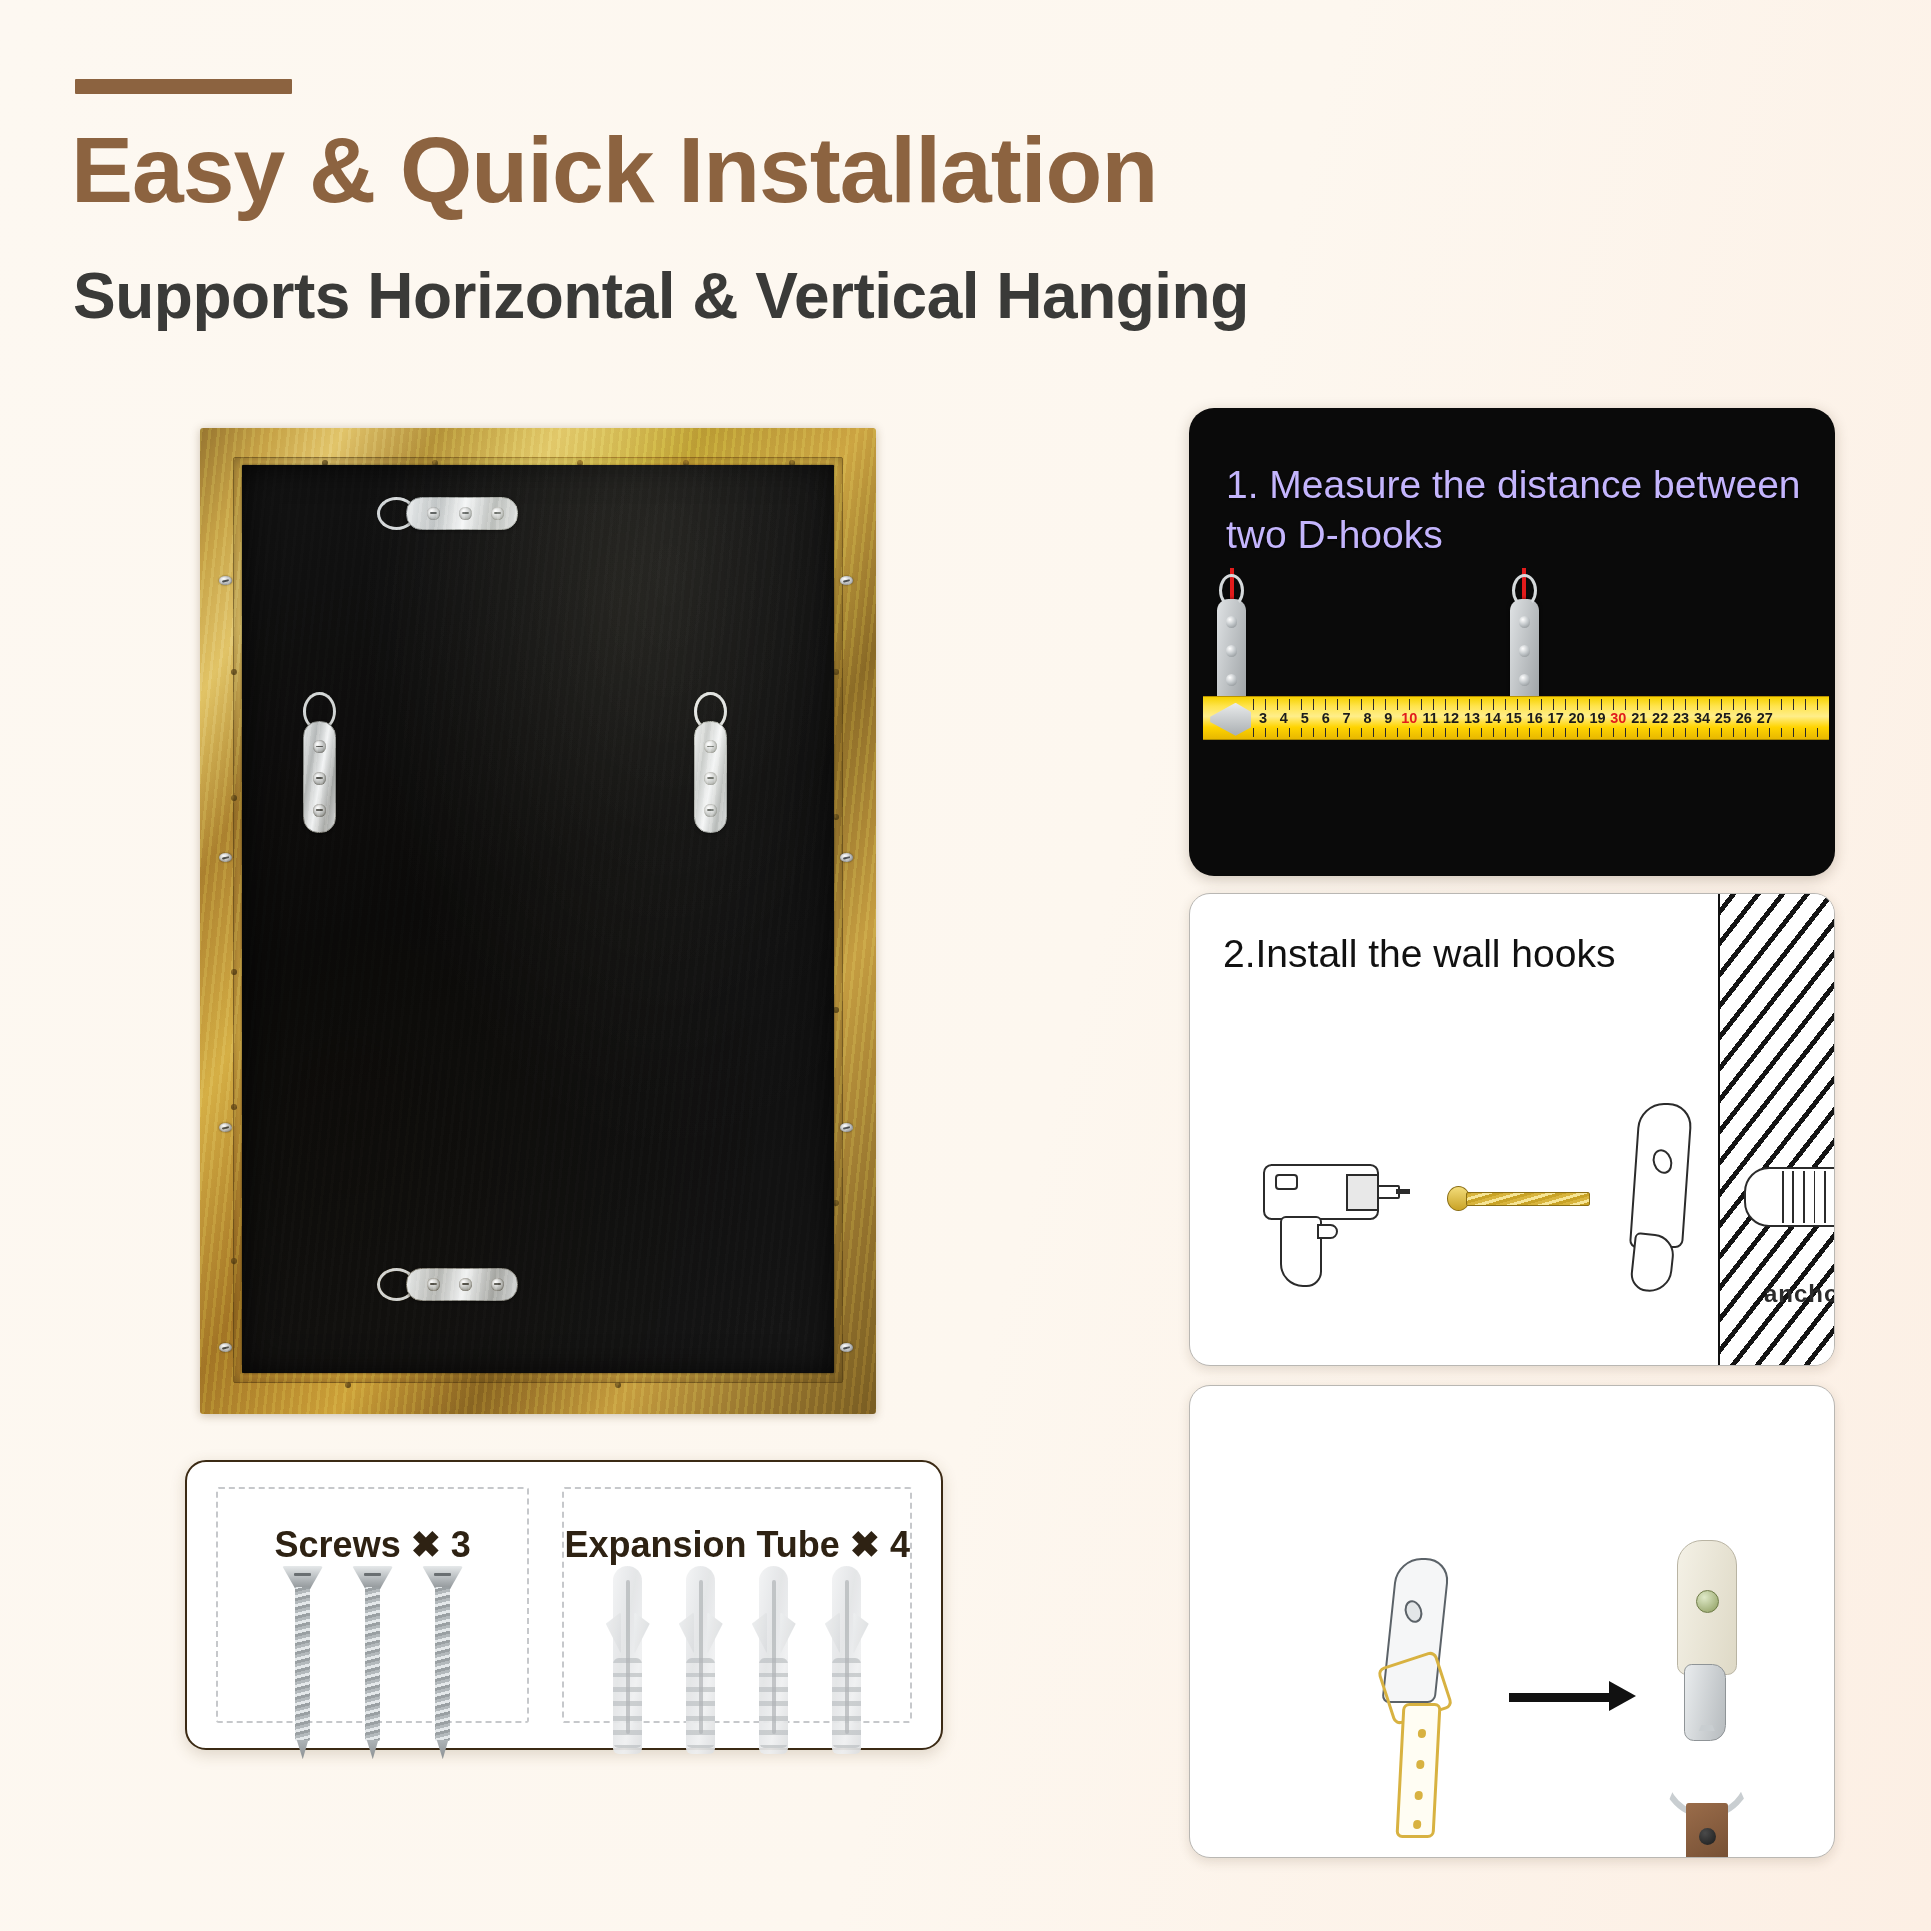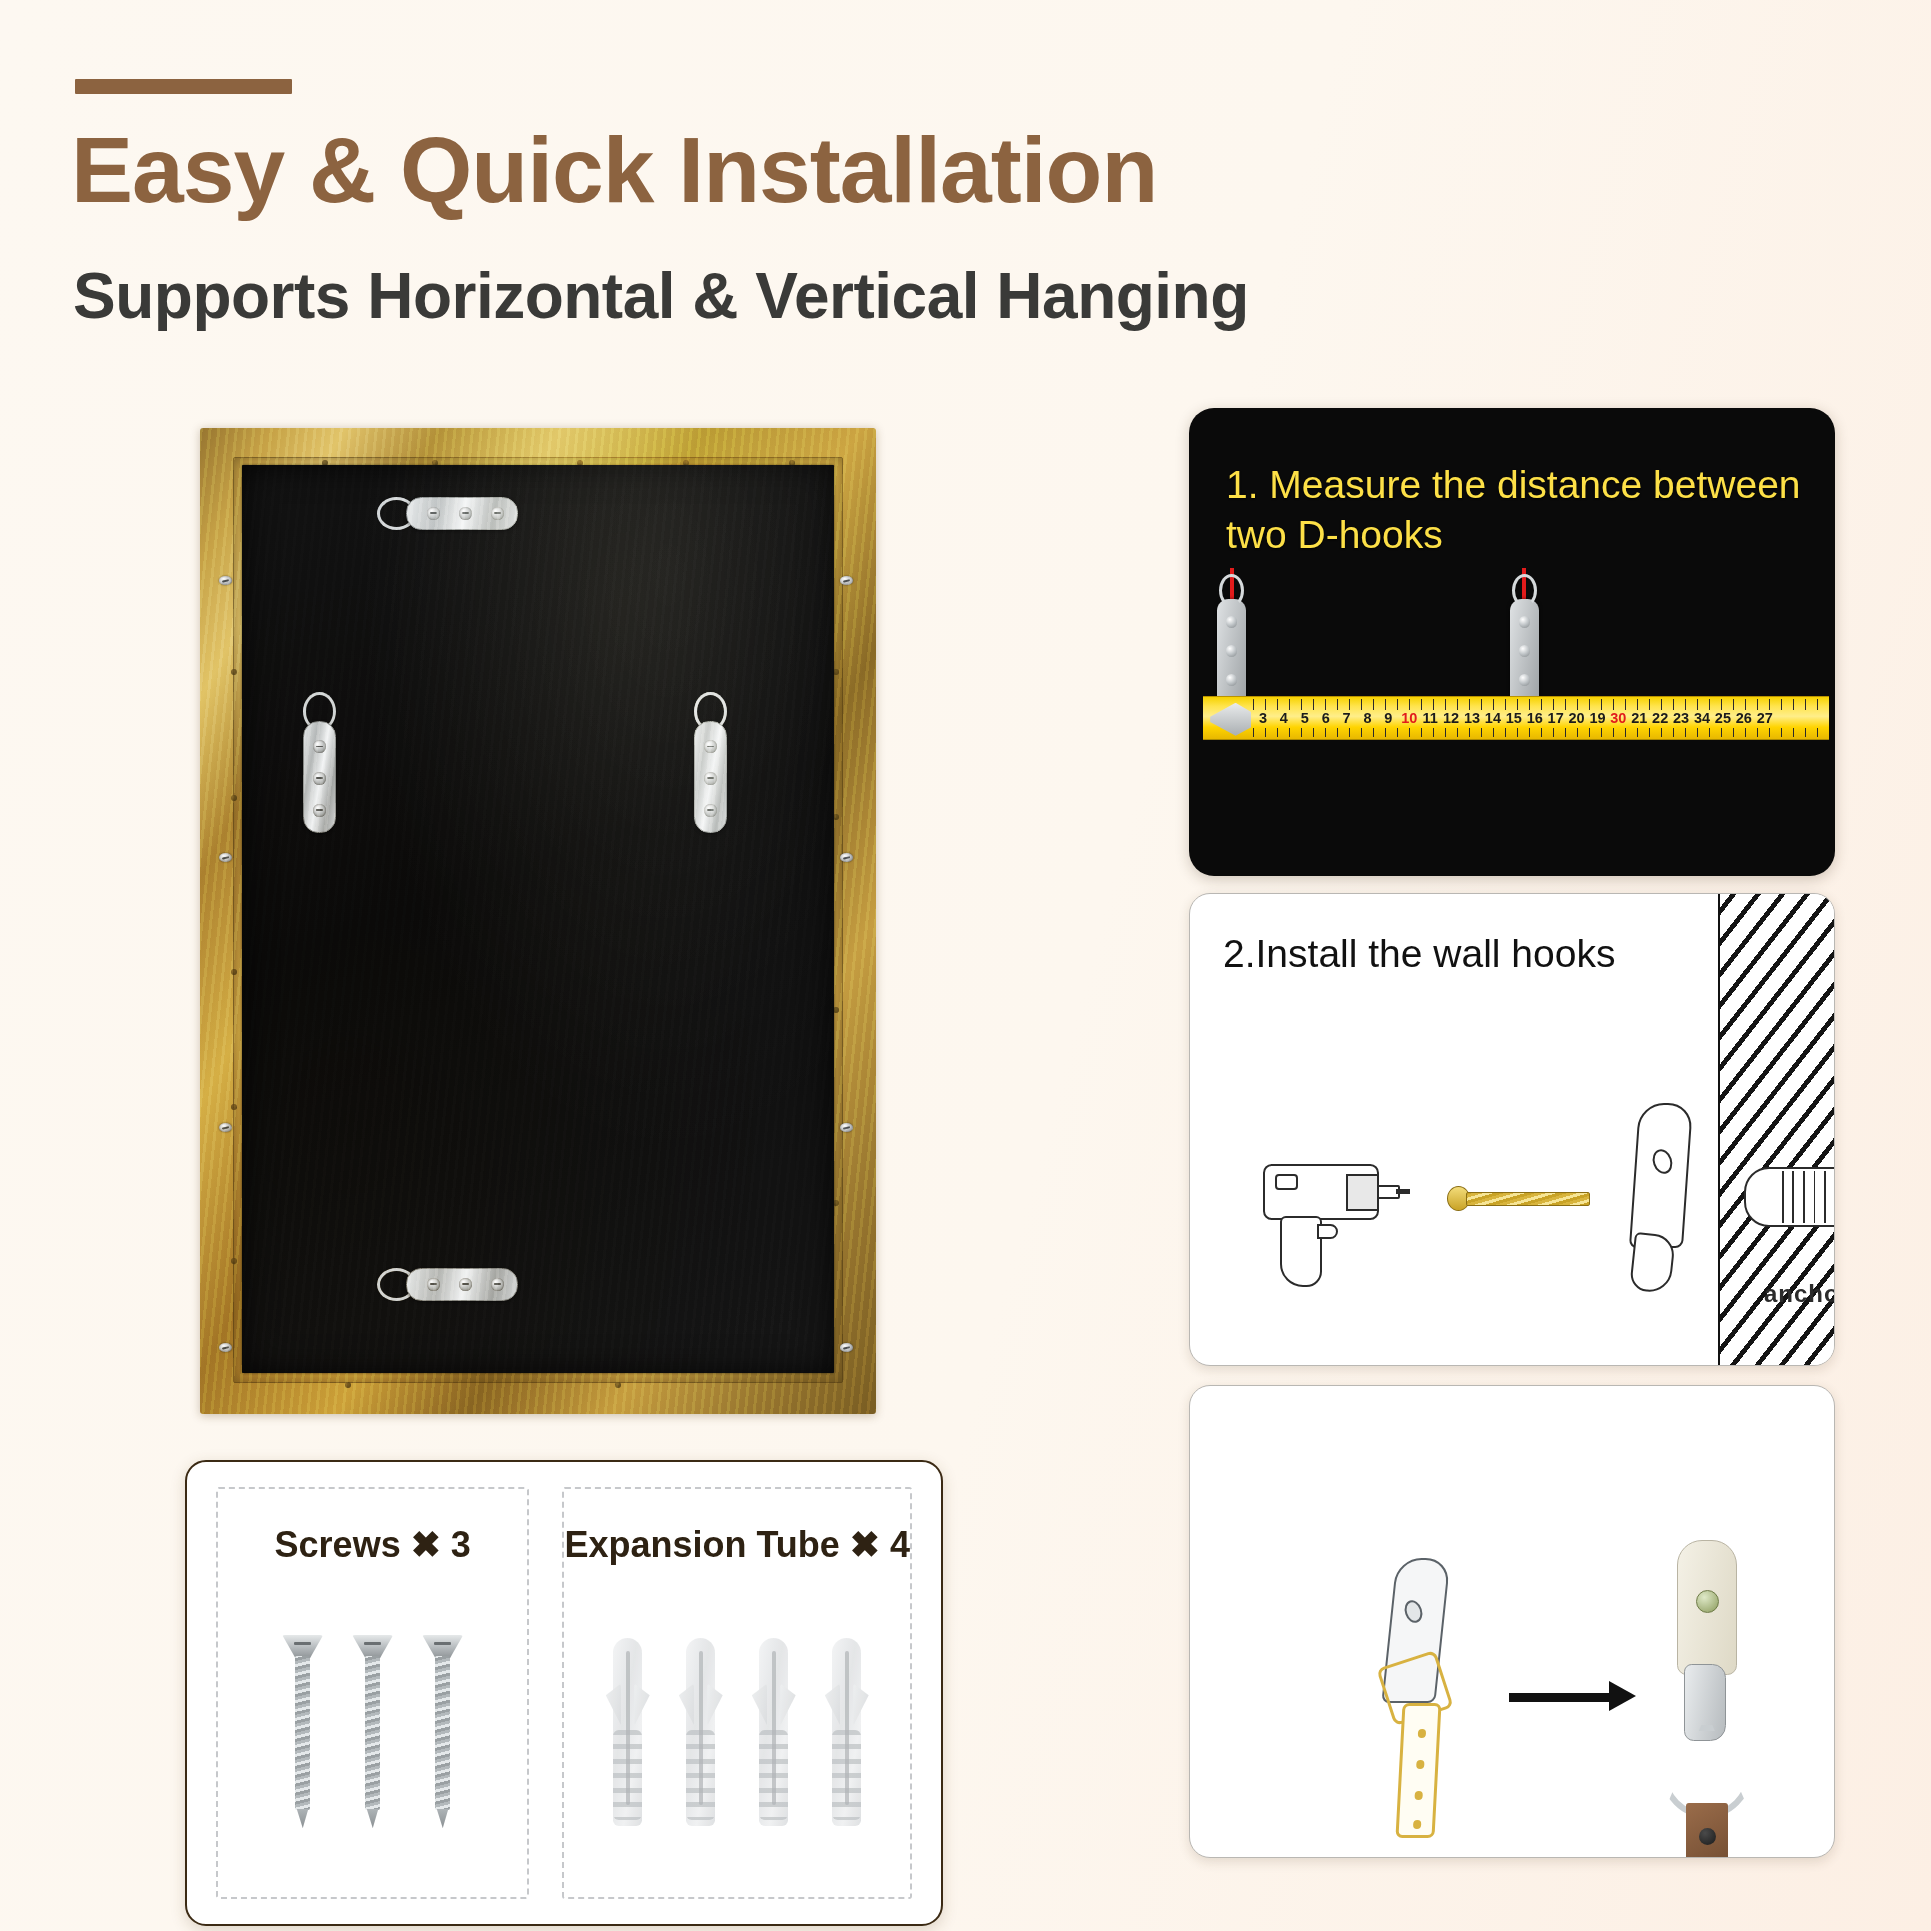--- a/index.html
+++ b/index.html
@@ -106,21 +106,21 @@
   .dhook.vert .strap{ width:33px; height:112px; border-radius:15.4px; }
   .dhook.vert .ring{ width:33px; height:39px; left:0px; top:-29px; border-bottom-color:transparent; }
   .dhook.vert .sc{ left:10px; }
   
   .dhook.horz .strap{ width:112px; height:33px; border-radius:15.4px; }
   .dhook.horz .ring{ width:39px; height:33px; left:-29px; top:0px; border-right-color:transparent; }
   .dhook.horz .sc{ top:10px; }
 
   
   #hardware-card{
-    position:absolute; left:185px; top:1460px; width:758px; height:466px;
+    position:absolute; left:185px; top:1460px; width:758px; height:290px;
     background:#FFFFFF; border:2.9px solid #3B2A14; border-radius:21px;
     box-shadow:0 4.8px 15.4px rgba(90,65,30,.18);
     display:flex; align-items:stretch; padding:25px 29px;
     gap:33px;
   }
   .hw-cell{
     flex:1; border:2.9px dashed #C6C8CB; border-radius:2.9px;
     display:flex; flex-direction:column; align-items:center;
     padding-top:35px;
   }
@@ -177,21 +177,21 @@
   }
 
   
   #panel-1{
     position:absolute; left:1189px; top:408px; width:646px; height:468px;
     background:#0A0A0A; border-radius:25px; overflow:hidden;
     box-shadow:0 3.9px 13.5px rgba(60,40,18,.22);
   }
   .p1-title{
     position:absolute; left:37px; top:52px; right:21px;
-    color:#fde047; font-size:39px; font-weight:500; line-height:1.28;
+    color:#c4b5fd; font-size:39px; font-weight:500; line-height:1.28;
     text-shadow:0 1px 1.9px rgba(0,0,0,.9);
   }
   .tape-scene{ position:absolute; left:0; right:0; top:224px; height:174px; }
   .tape{
     position:absolute; left:13.5px; right:5.8px; top:64px; height:44px;
     background:linear-gradient(180deg,#f6d200 0%,#ffe44d 22%,#ffee8a 46%,#ffd400 72%,#e8b800 100%);
     border-top:1.9px solid #b99200; border-bottom:1.9px solid #ad8a00;
     display:flex; align-items:center; padding-left:50px;
   }
   .tape .ticks{

